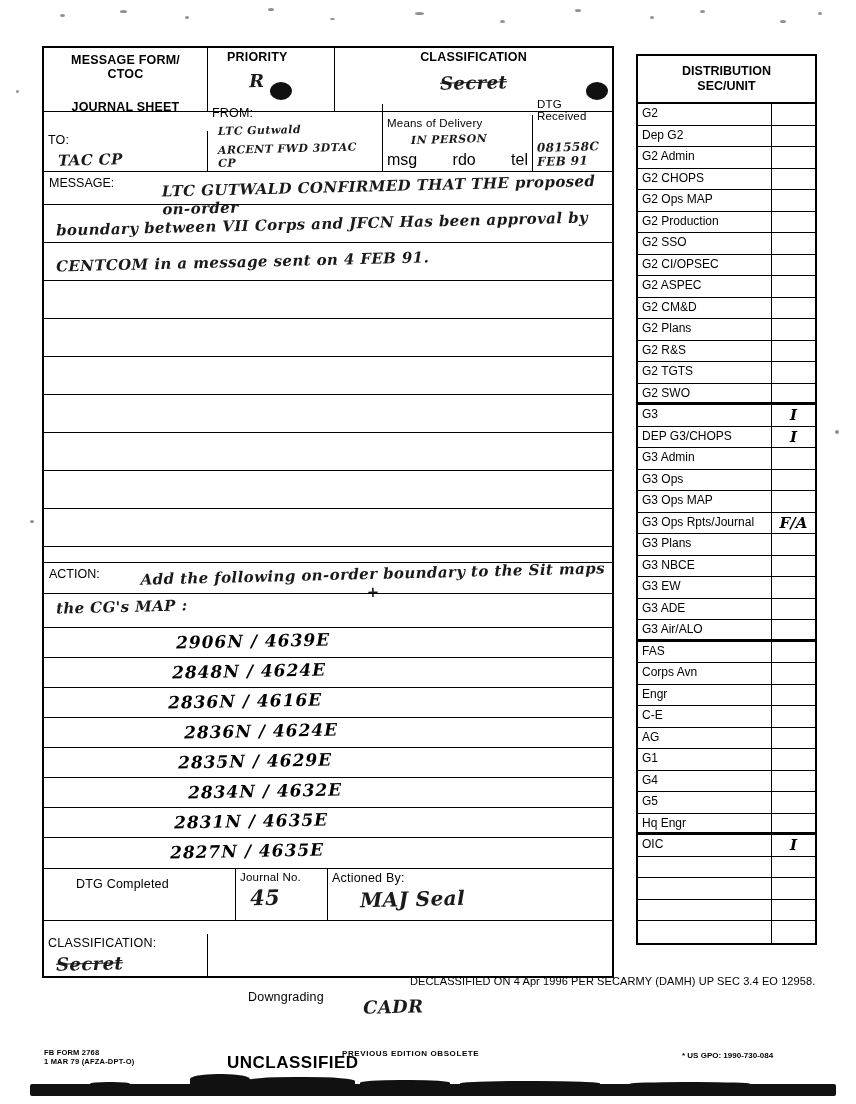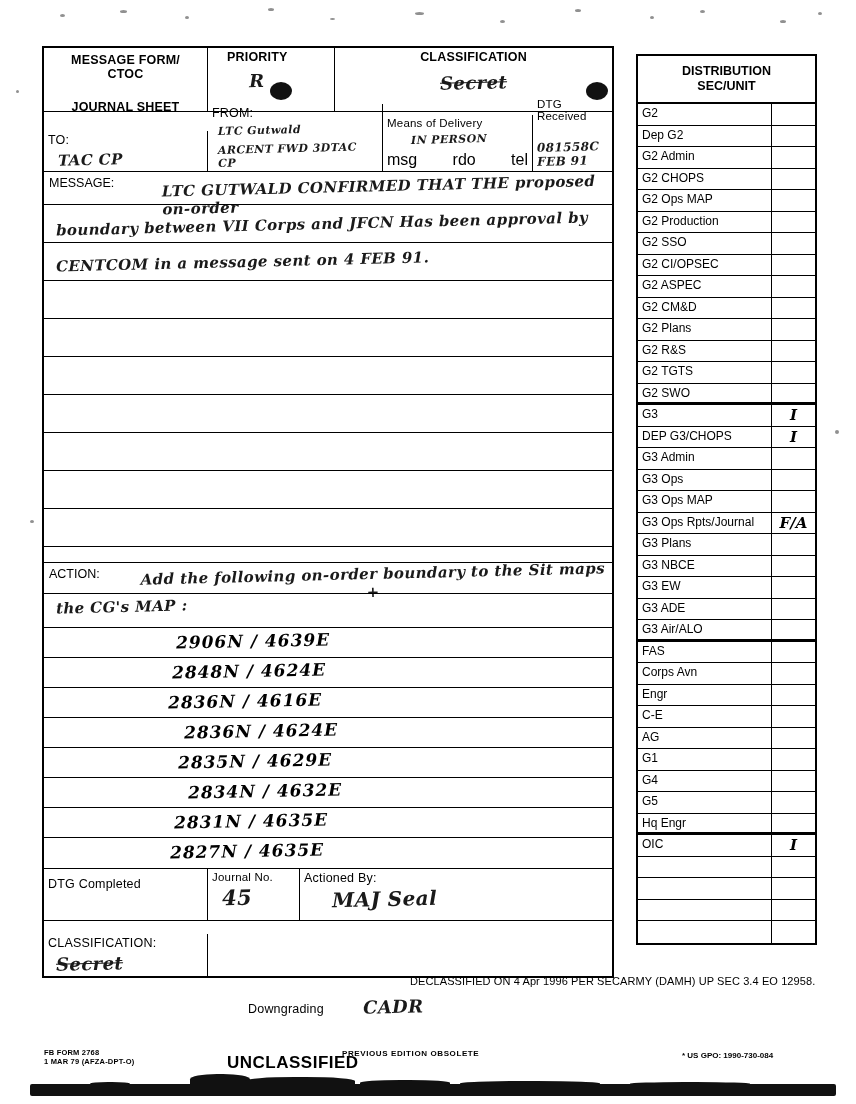--- a/index.html
+++ b/index.html
@@ -100,21 +100,21 @@
     position: absolute;
     left: 0;
     right: 0;
     border-bottom: 1.3px solid #000;
   }
 
   
   .act-area { position: relative; height: 305px; }
 
   
-  .bot-row { height: 52px; }
+  .bot-row { height: 52px; padding-left: 28px; }
   .b-c1 { width: 164px; }
   .b-c2 { width: 92px; }
   .b-c3 { flex: 1; }
 
   .class-row { height: 55px; }
 
   
   .dist {
     position: absolute;
     left: 594px;
@@ -374,21 +374,21 @@
       </div>
     </div>
 
     <div class="row class-row">
       <div class="cell vline b-c1">
         <div class="lbl">CLASSIFICATION:</div>
         <div class="hand hand-lg strike" style="margin:3px 0 0 8px;">Secret</div>
       </div>
       <div class="cell b-c3" style="position:relative;">
         <div class="declass">DECLASSIFIED ON 4 Apr 1996 PER SECARMY (DAMH) UP SEC 3.4 EO 12958.</div>
-        <div class="lbl" style="position:absolute;left:40px;top:30px;">Downgrading</div>
+        <div class="lbl" style="position:absolute;left:40px;top:18px;">Downgrading</div>
         <div class="hand hand-lg" style="position:absolute;left:155px;top:24px;">CADR</div>
       </div>
     </div>
 
   </div>
 
   <div class="dist">
     <div class="dist-head">
       <div>
         <div style="font-weight:bold;">DISTRIBUTION</div>

